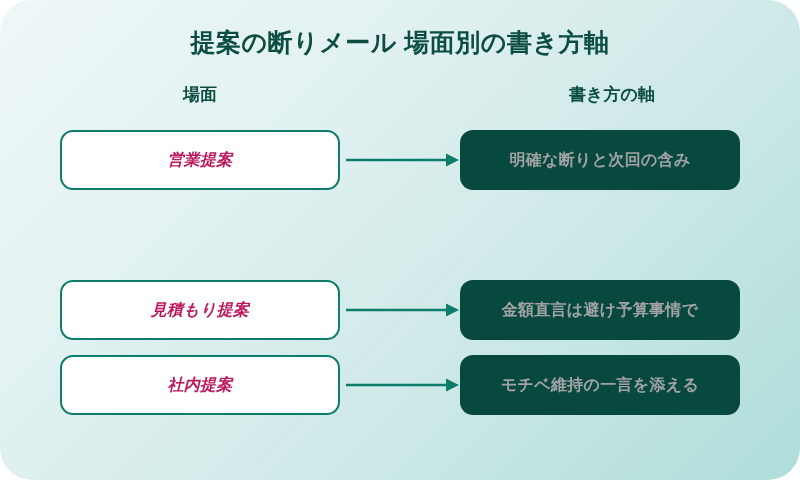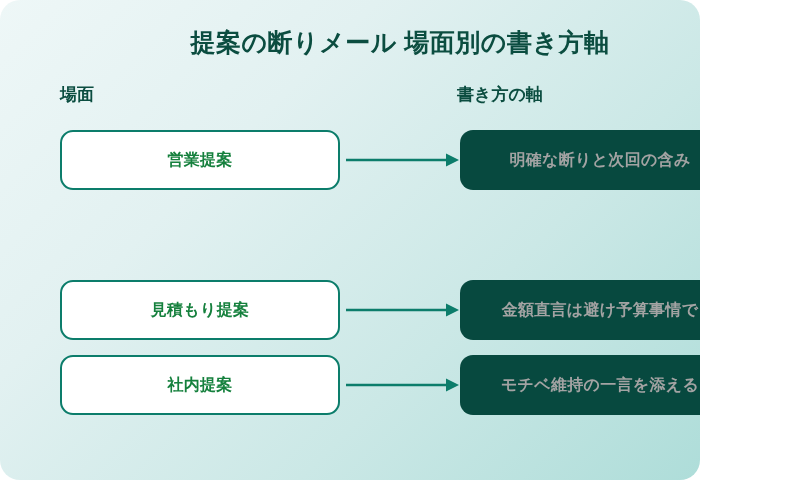--- a/index.html
+++ b/index.html
@@ -2,24 +2,24 @@
 <html lang="ja"><head>
 <meta charset="utf-8">
 <style>
   html, body {
     margin: 0;
     padding: 0;
     background: #ffffff;
   }
   #canvas {
     position: relative;
-    width: 700px;
+    width: 800px;
     height: 480px;
     overflow: hidden;
-    border-radius: 20px;
+    border-radius: 32px;
     background: linear-gradient(135deg, #eef7f7 0%, #e2f1f1 32%, #cbe8e6 66%, #aeddd9 100%);
     font-family: "Liberation Sans", "DejaVu Sans", sans-serif;
     -webkit-font-smoothing: antialiased;
   }
 
   
   #title {
     position: absolute;
     left: 0;
     top: 26px;
@@ -31,23 +31,24 @@
     letter-spacing: 0.5px;
   }
 
   
   .col-header {
     position: absolute;
     top: 83px;
     font-size: 17px;
     font-weight: bold;
     color: #0b4d40;
+    text-align: center;
   }
   #header-left  { left: 60px;  width: 280px; }
-  #header-right { left: 457px; width: 280px; }
+  #header-right { left: 472px; width: 280px; }
 
   
   .row {
     position: absolute;
     left: 0;
     width: 800px;
     height: 60px;
   }
   .row-0 { top: 130px; }
   .row-1 { top: 205px; }
@@ -65,22 +66,23 @@
     background: #ffffff;
     border: 2.5px solid #0c7d6b;
     border-radius: 13px;
     display: flex;
     align-items: center;
     justify-content: center;
   }
   .scene-card .label {
     font-size: 16px;
     font-weight: bold;
-    color: #15803d;
+    color: #be185d;
     letter-spacing: 0.3px;
+    font-style: italic;
   }
 
   
   .axis-card {
     position: absolute;
     left: 460px;
     top: 0;
     width: 280px;
     height: 60px;
     box-sizing: border-box;

